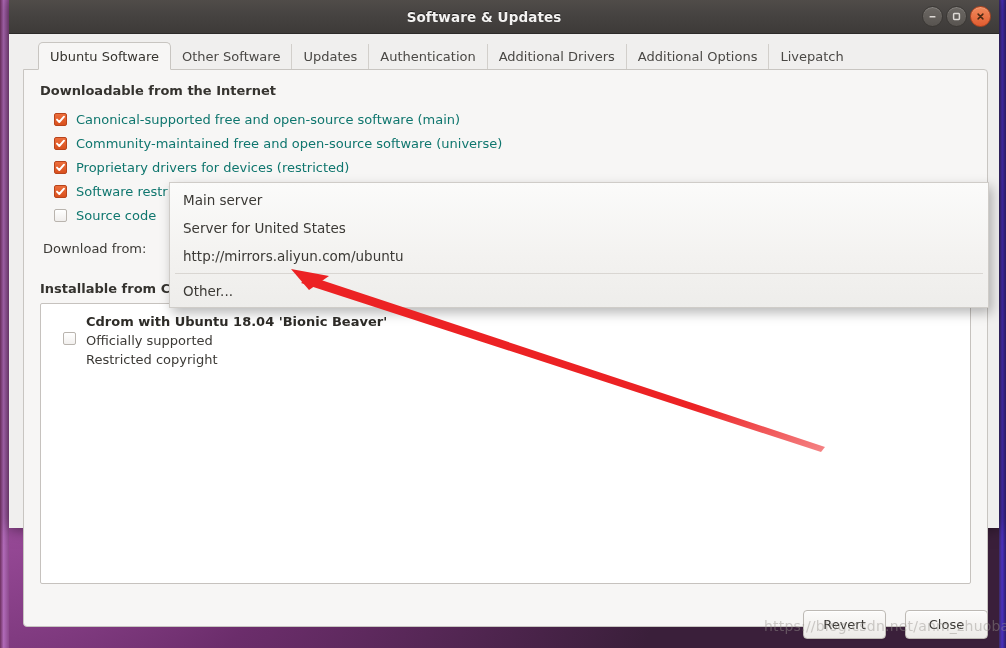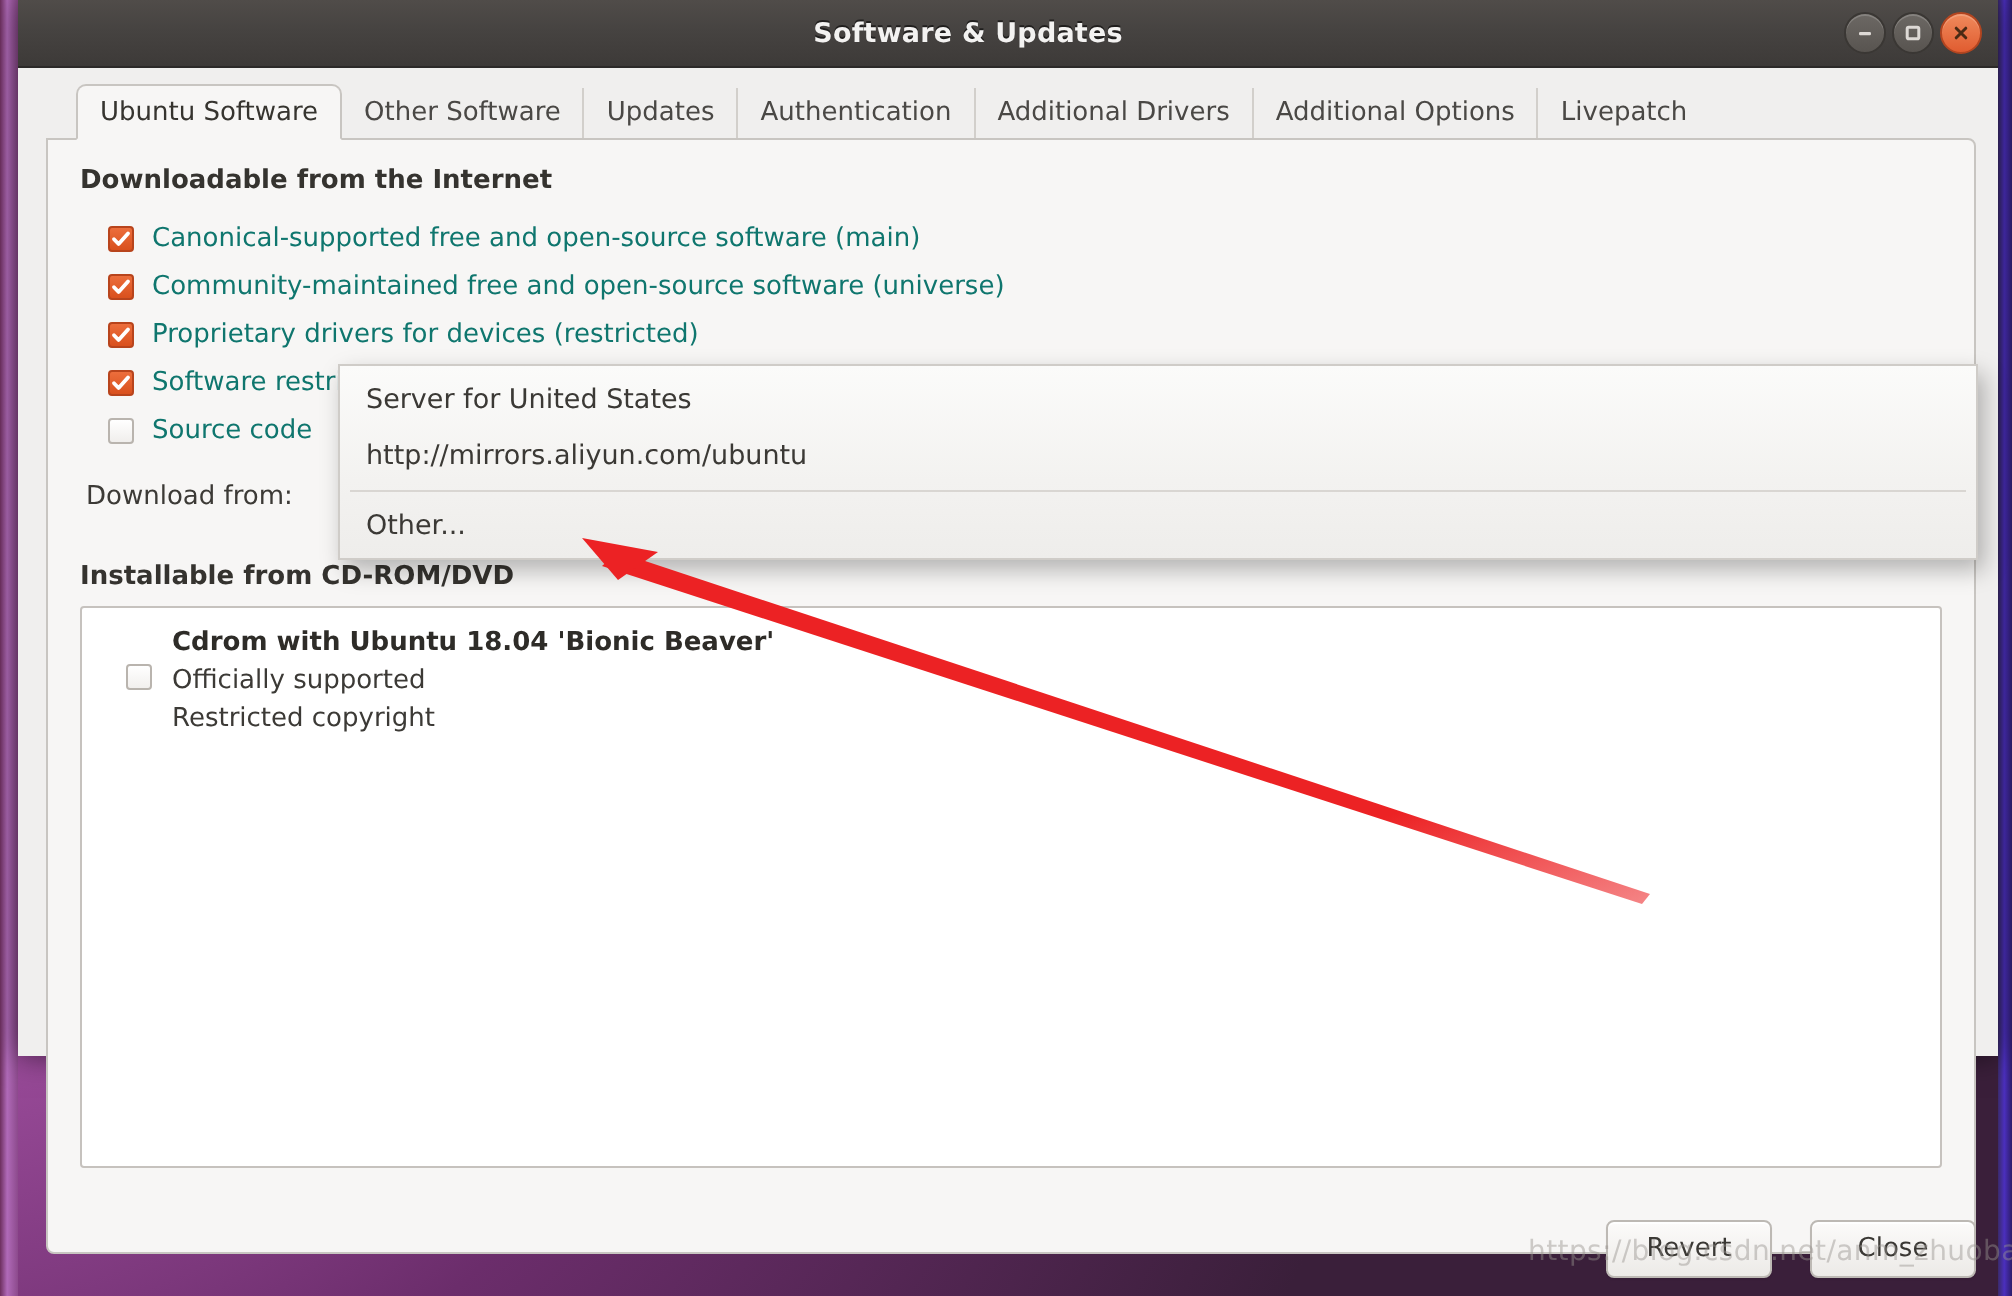--- a/index.html
+++ b/index.html
@@ -407,20 +407,21 @@
   </div>
 
   <div id="watermark">https://blog.csdn.net/anm_zhuoban</div>
 
   <div id="buttonbar">
     <div class="btn">Revert</div>
     <div class="btn">Close</div>
   </div>
 
   <div id="dropdown">
+    <div class="dd-item">Main server</div>
     <div class="dd-item">Server for United States</div>
     <div class="dd-item">http://mirrors.aliyun.com/ubuntu</div>
     <div class="dd-sep"></div>
     <div class="dd-item">Other...</div>
   </div>
 
   <div id="arrow-layer">
     <svg width="990" height="648" viewBox="0 0 990 648">
       <defs>
         <linearGradient id="arrowTaper" x1="1" y1="1" x2="0" y2="0" gradientUnits="objectBoundingBox">

